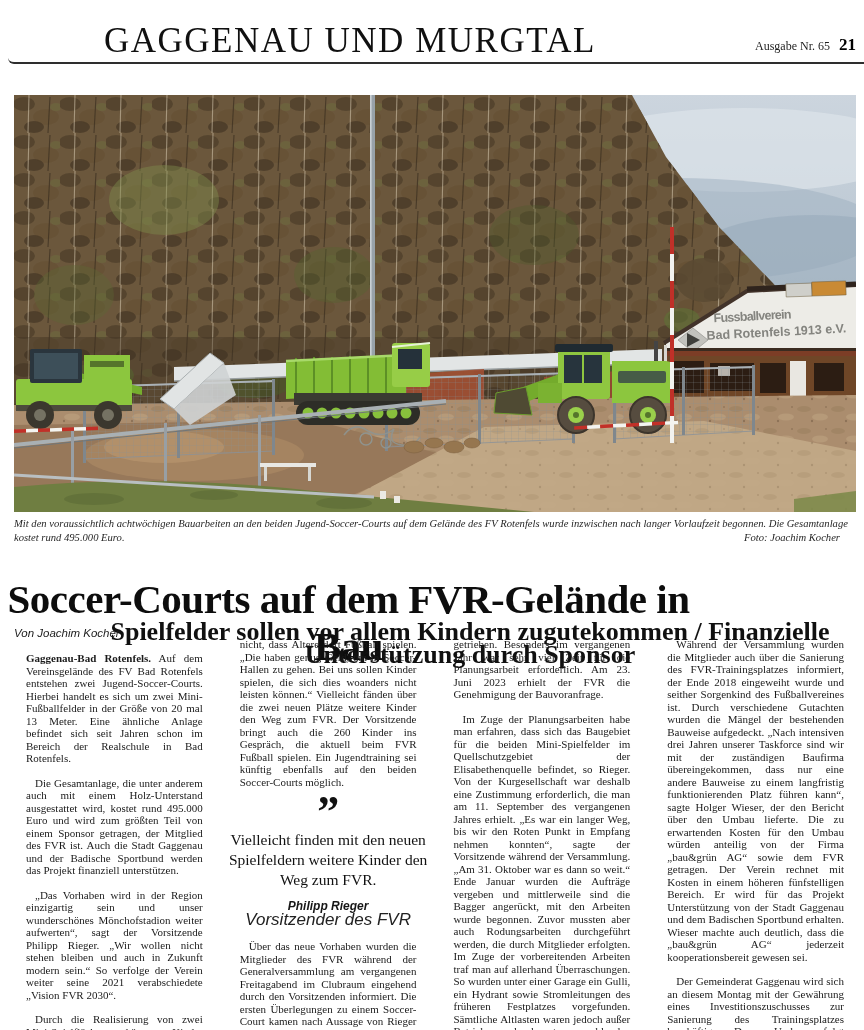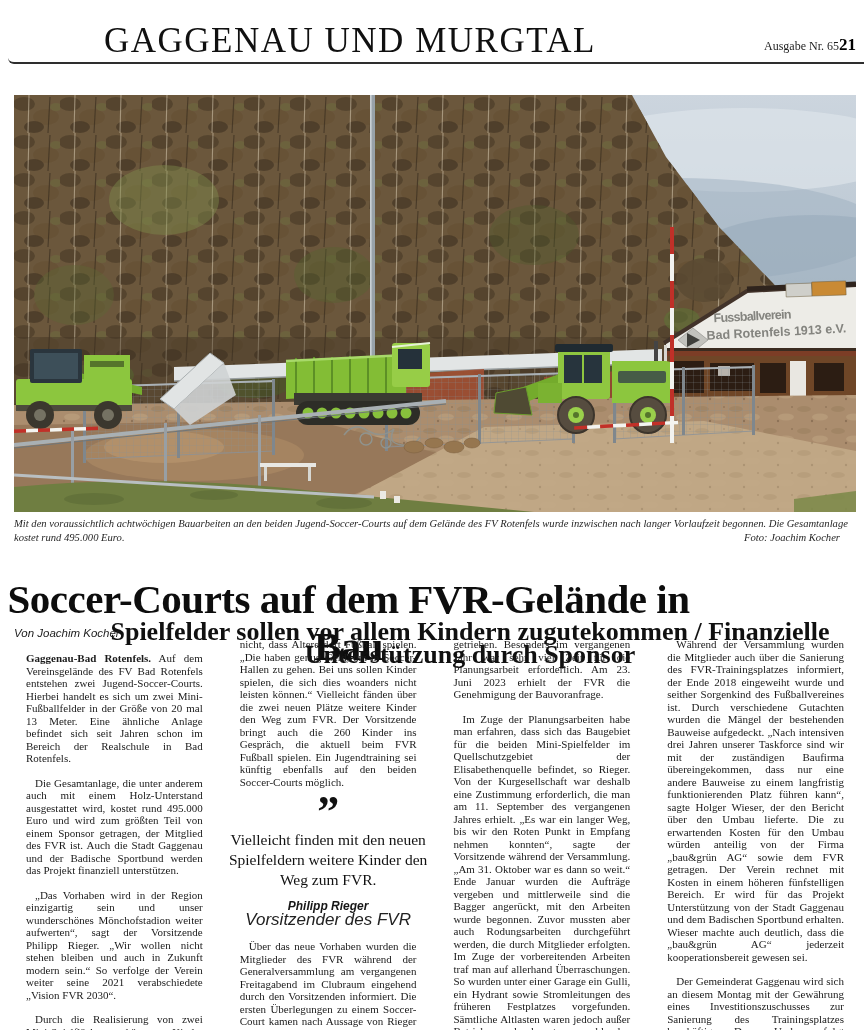--- a/index.html
+++ b/index.html
@@ -7,21 +7,21 @@
     position:relative;width:864px;height:1030px;background:#ffffff;
     margin:0 auto;overflow:hidden;color:#161616;
     font-family:"Liberation Serif",serif;
   }
   
   .header{position:absolute;top:0;left:8px;width:864px;height:62px;
     border-bottom:2.5px solid #2e2e2e;border-radius:6px;}
   .masthead{position:absolute;left:96px;top:23px;font-size:35px;line-height:1;
     letter-spacing:1.5px;font-weight:500;color:#101010;white-space:nowrap;}
   .issue-info{position:absolute;right:16px;bottom:7px;display:flex;
-    align-items:baseline;}
+    align-items:baseline;gap:9px;}
   .issue-label{font-size:12px;color:#1d1d1d;}
   .page-number{font-size:17px;font-weight:bold;color:#000;}
   
   .photo{position:absolute;left:14px;top:95px;width:842px;height:417px;display:block;}
   .caption{position:absolute;left:14px;top:517px;width:842px;
     font-family:Liberation Serif, serif;font-style:italic;
     font-size:10.6px;line-height:13.6px;color:#262626;}
   .caption .credit{position:absolute;right:16px;bottom:0;margin-left:42px;}
   
   .headline{position:absolute;left:0;top:549px;width:697px;text-align:center;

